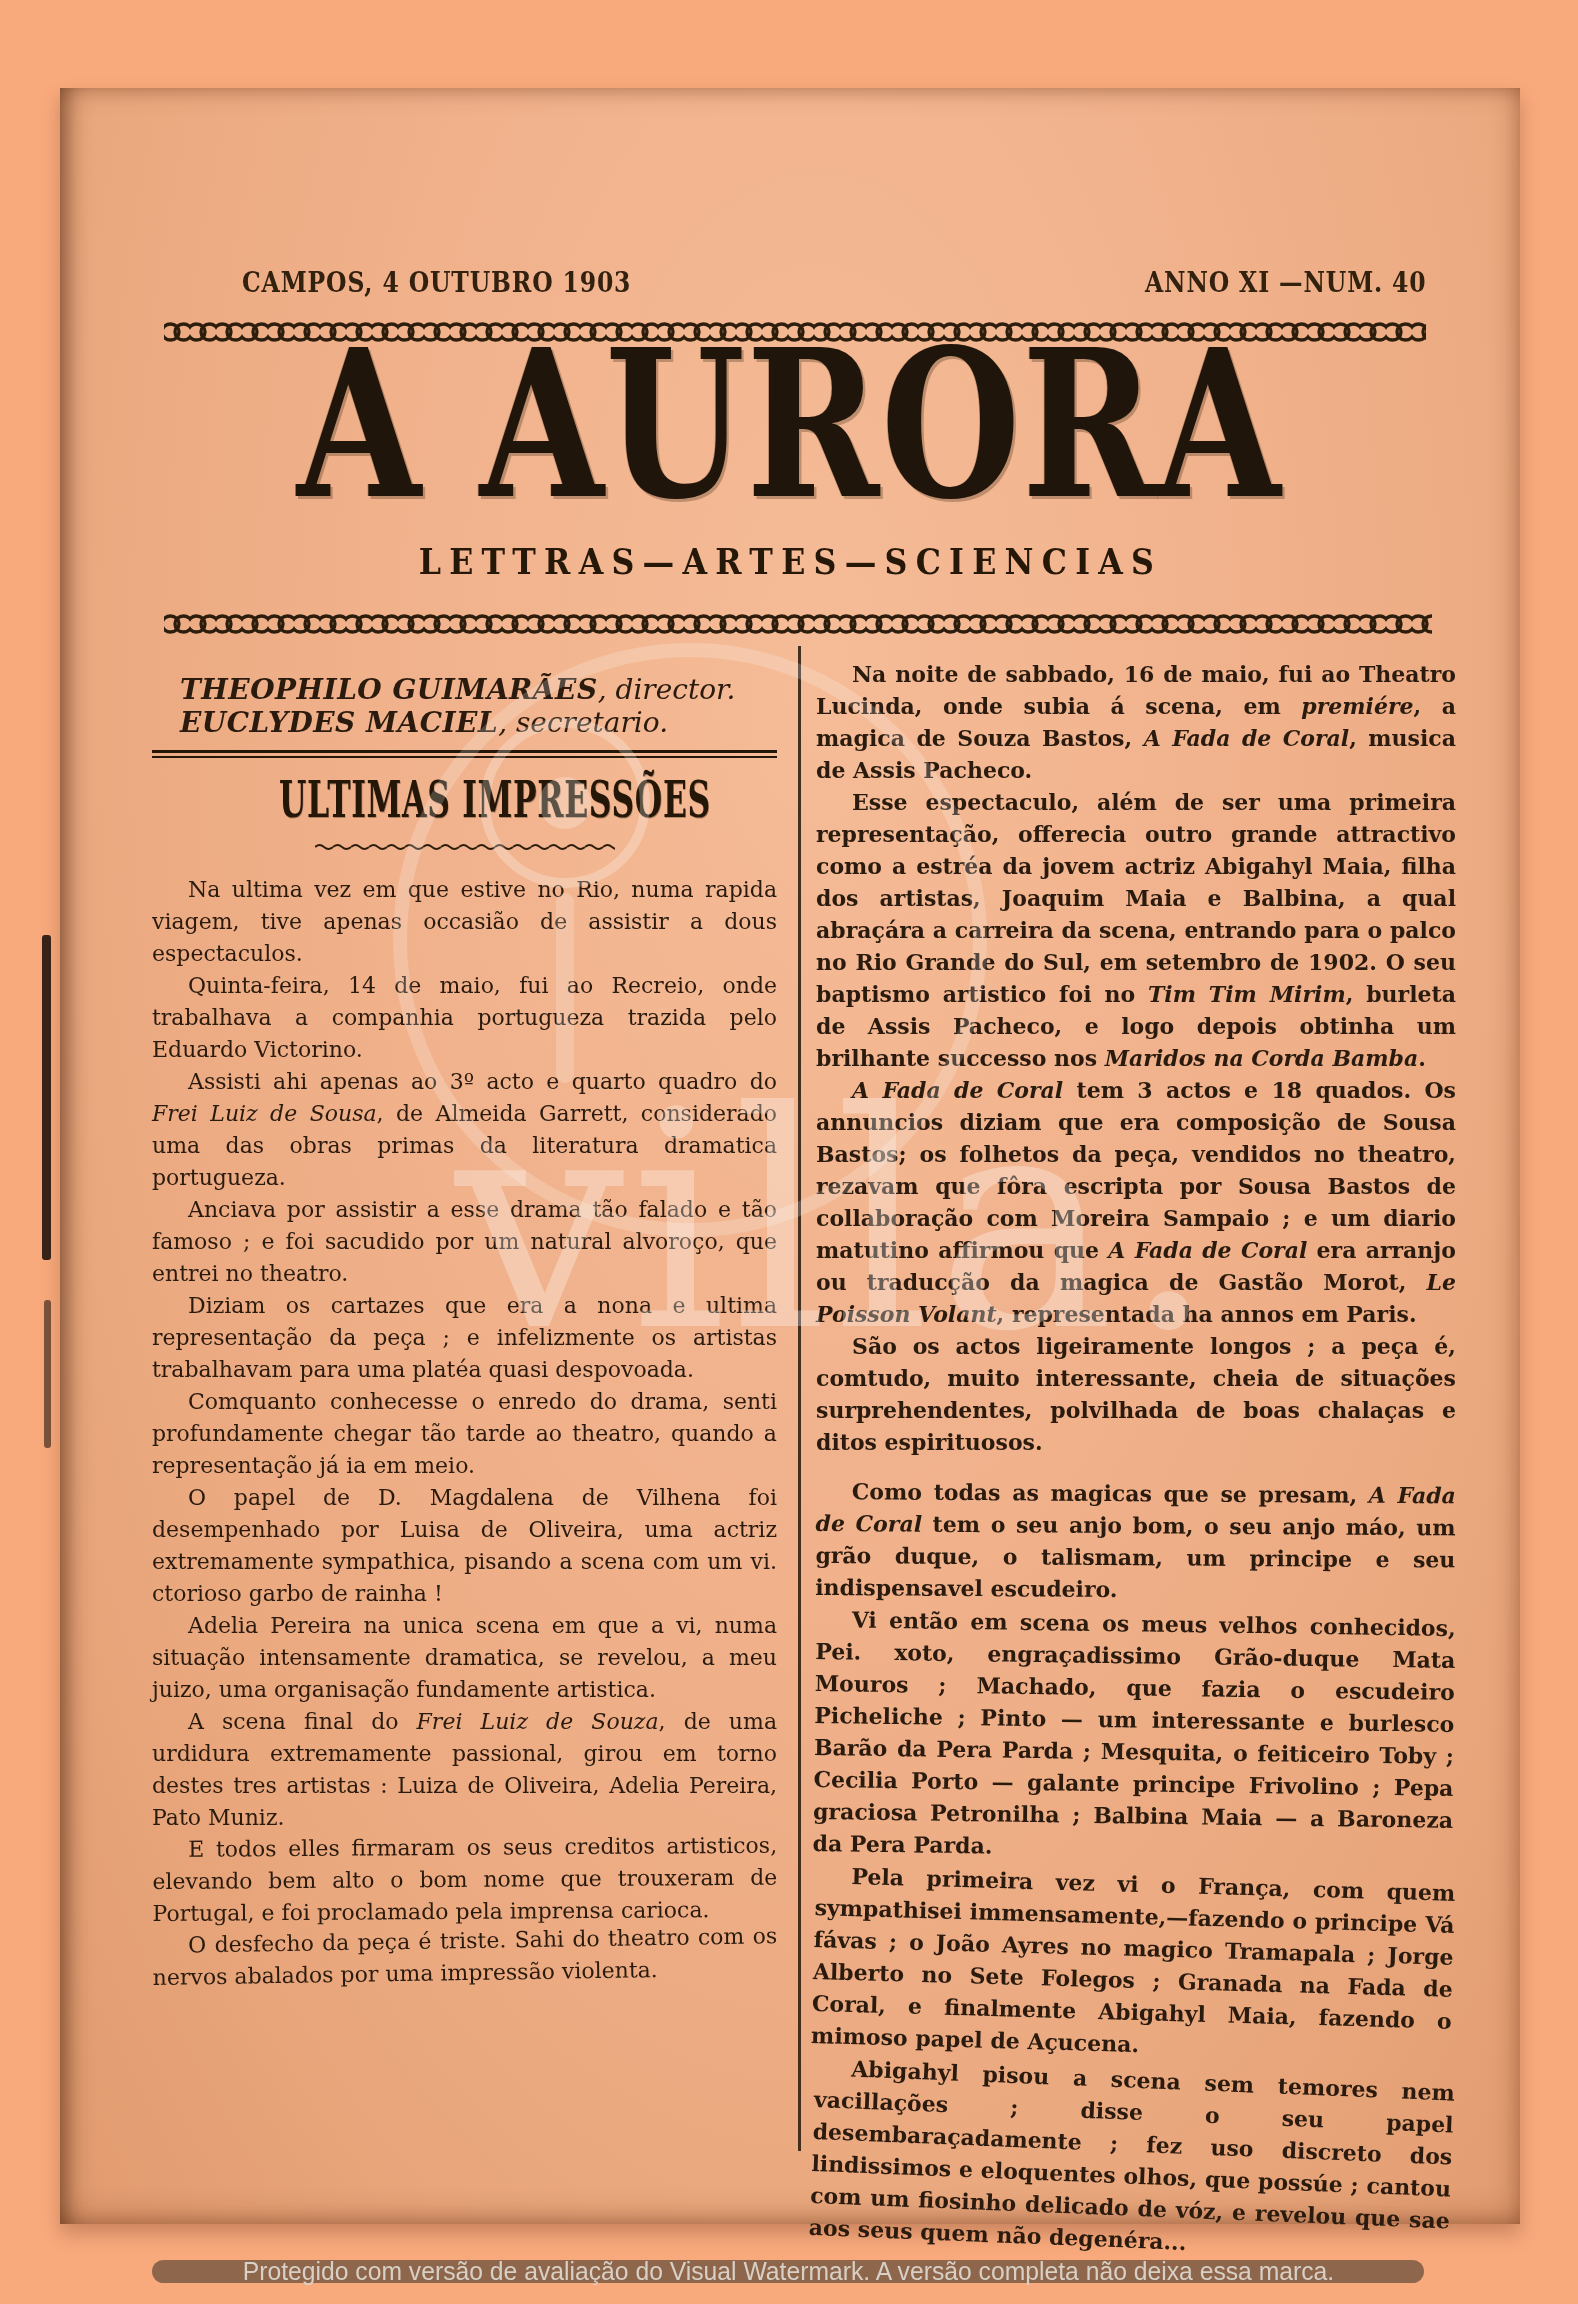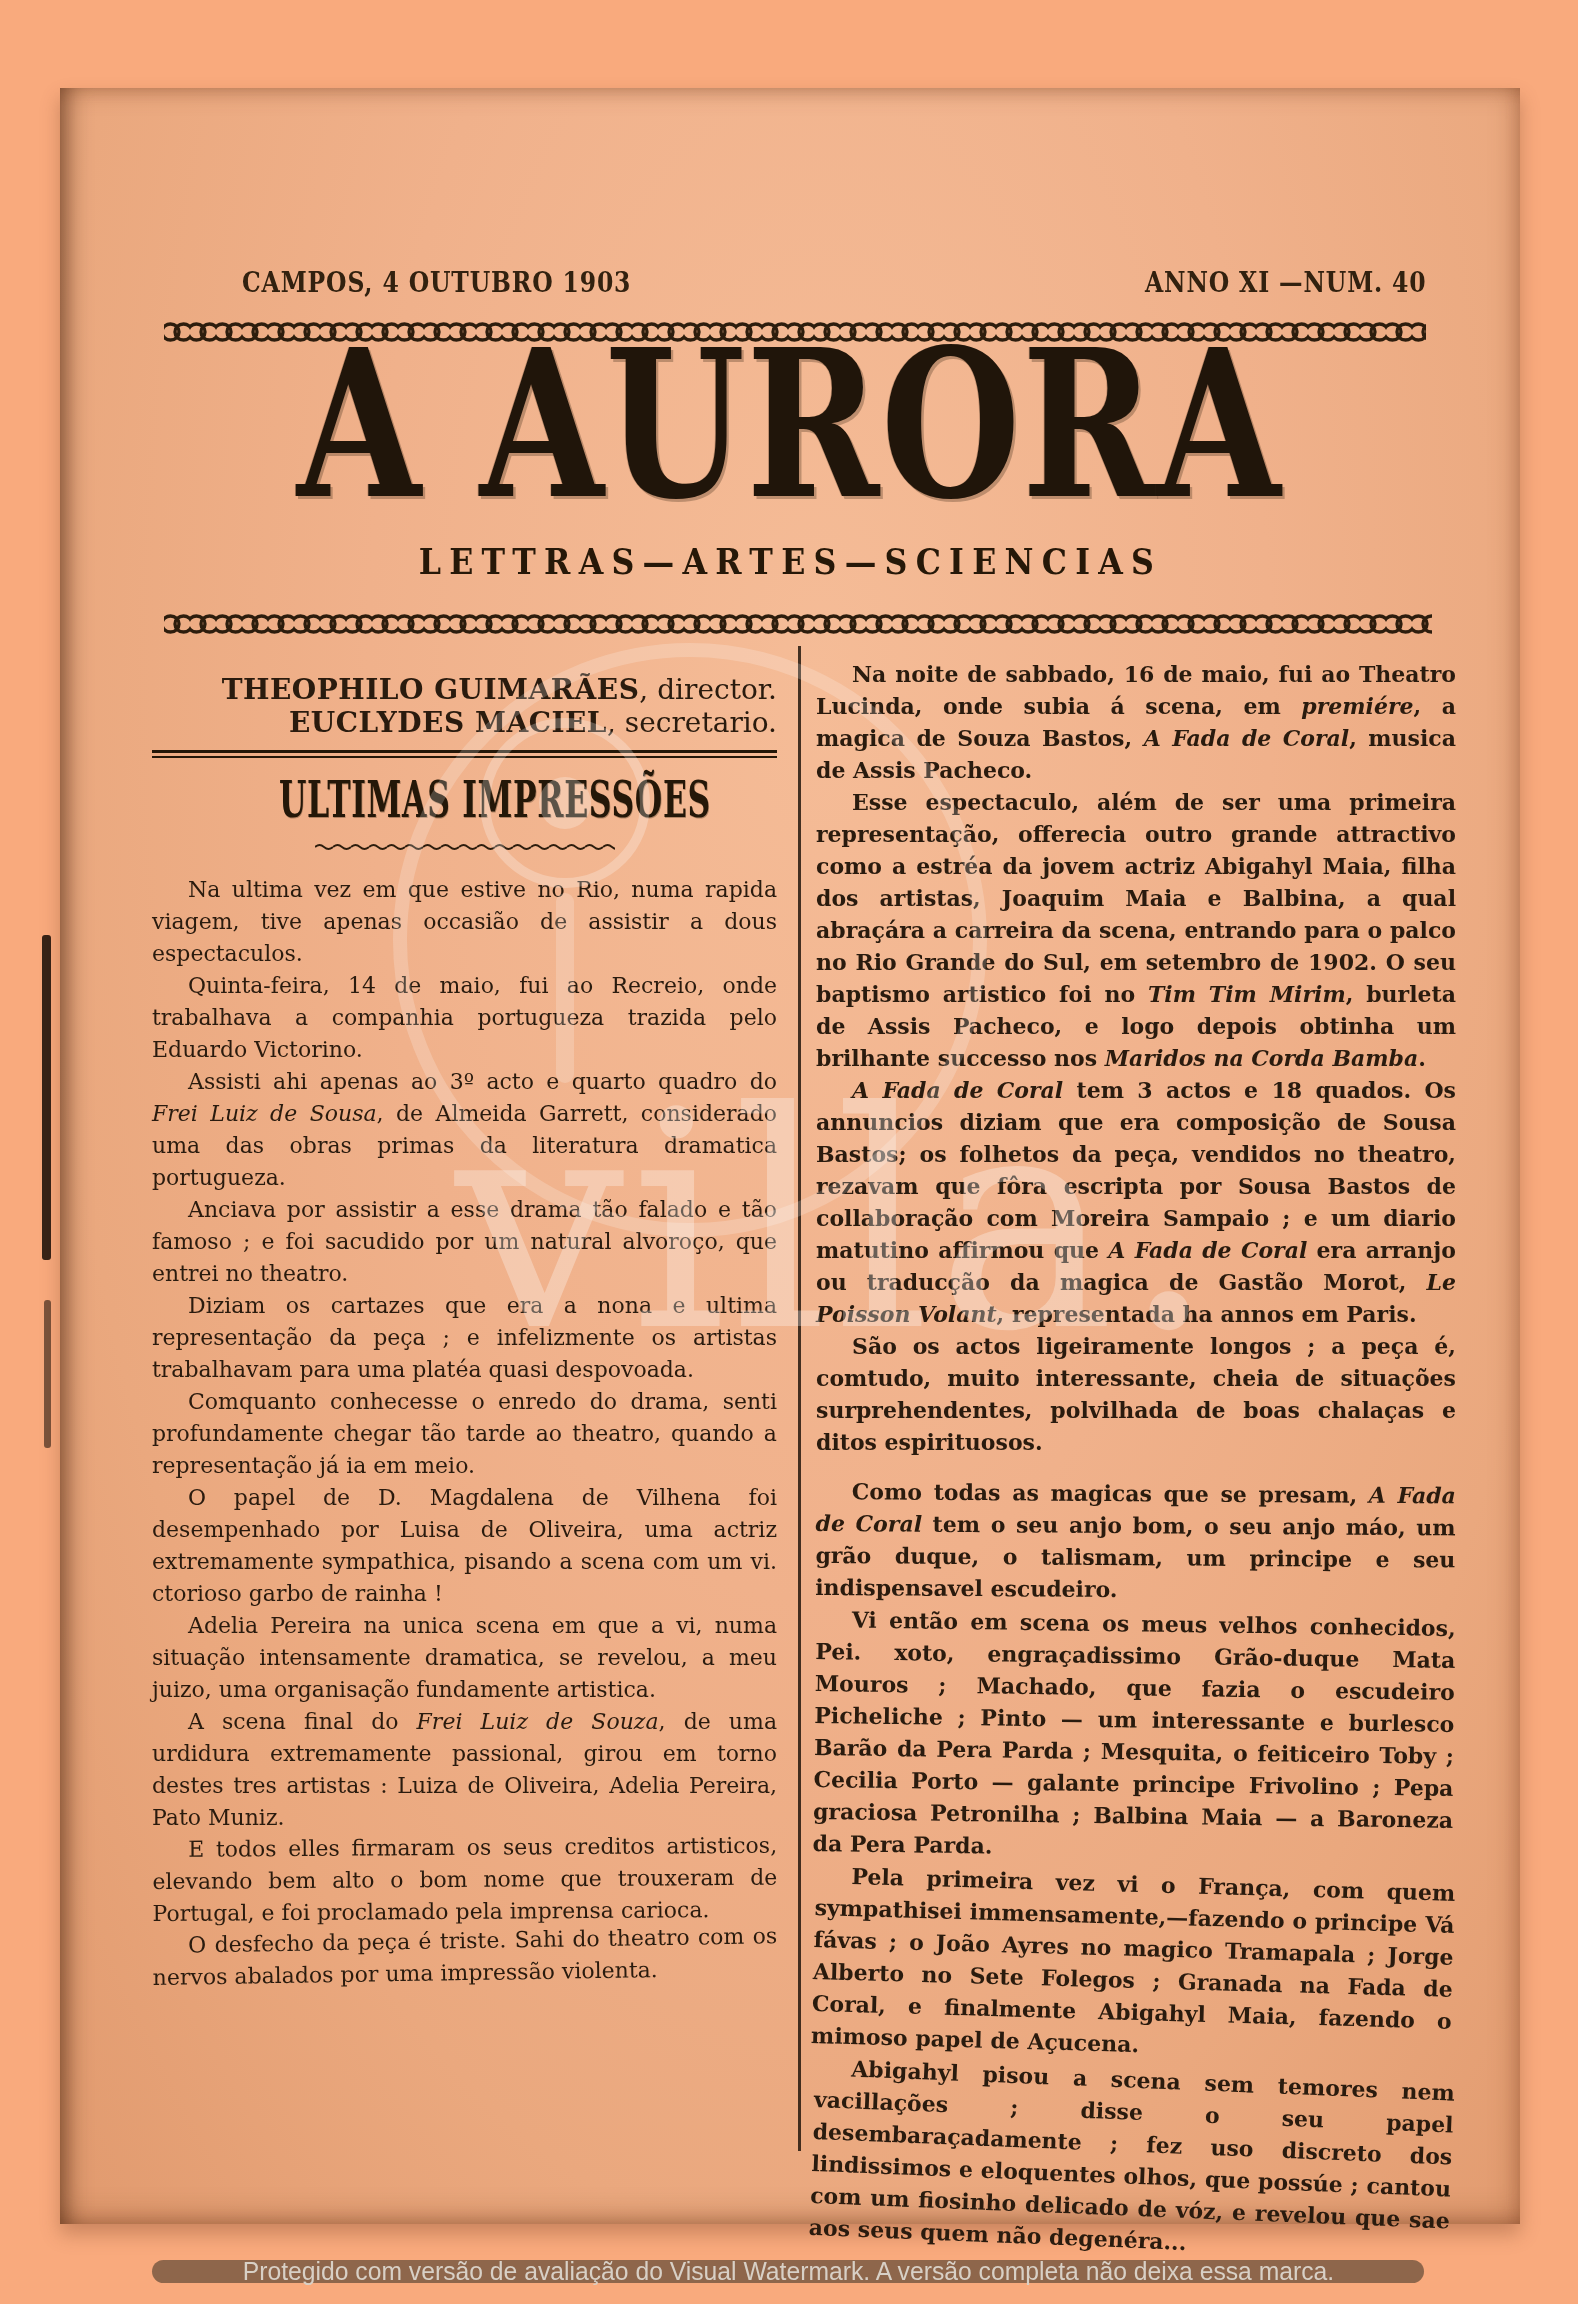--- a/index.html
+++ b/index.html
@@ -57,21 +57,21 @@
   #col-left .para{transform-origin:left top;}
   #col-left .para:nth-child(10){transform:rotate(-.4deg);}
   #col-left .para:nth-child(11){transform:rotate(-.9deg);}
   #col-left .para:nth-child(12){transform:rotate(-1.7deg);}
   #col-right .para:nth-child(5){transform:rotate(.4deg);}
   #col-right .para:nth-child(6){transform:rotate(.8deg);}
   #col-right .para:nth-child(7){transform:rotate(1.6deg);}
   #col-right .para:nth-child(8){transform:rotate(2.3deg);}
   
   .staff{margin:0 0 0 28px;}
-  .staff p{margin:0;font-size:28px;line-height:33px;color:#2a1b0e;text-align:right;text-indent:0;}
+  .staff p{margin:0;font-size:28px;line-height:33px;color:#2a1b0e;text-align:left;text-indent:0;font-style:italic;}
   .staff strong{font-weight:bold;letter-spacing:.5px;}
   .double-rule{height:3px;border-top:3px solid #241708;border-bottom:2px solid #241708;margin-top:11px;}
   
   .heading-wrap{margin-top:16px;text-align:center;overflow:visible;}
   .heading-wrap span{
     display:inline-block;font-size:50px;line-height:52px;font-weight:bold;color:#241708;
     white-space:nowrap;letter-spacing:.02em;transform:scaleX(.63);transform-origin:center;
     text-shadow:1px 1px 0 rgba(60,40,20,.35);
   }
   .underline-wave{display:block;margin:16px auto 0 auto;}

